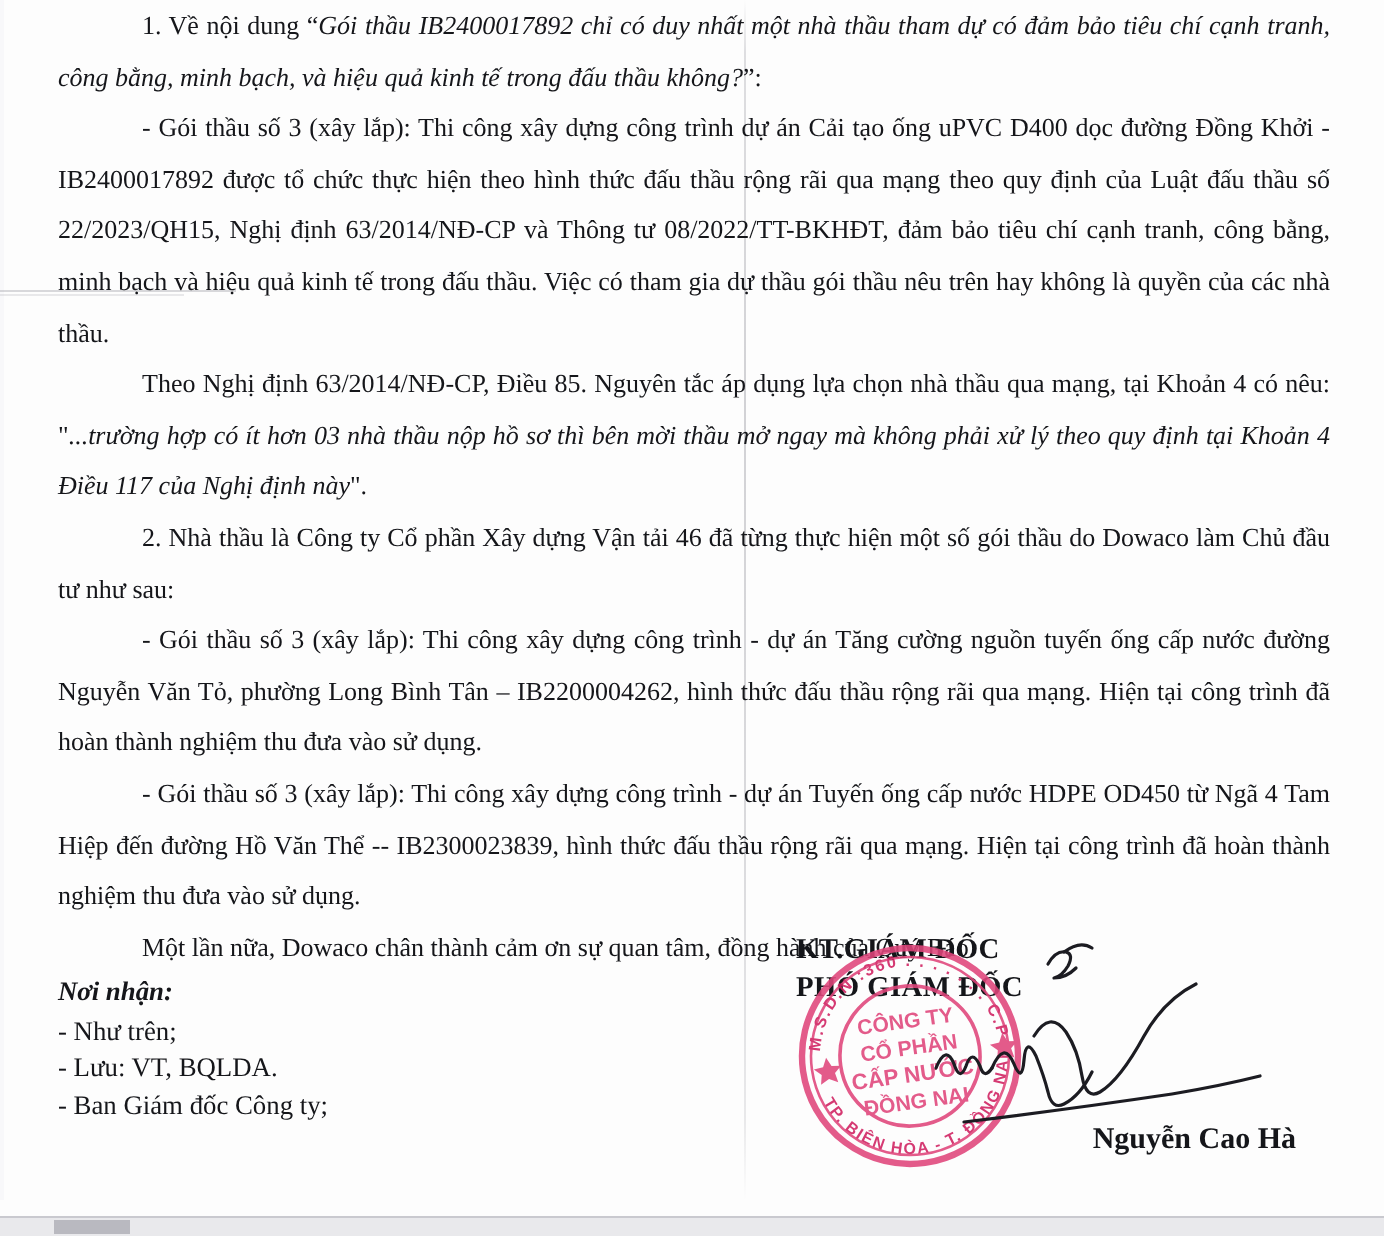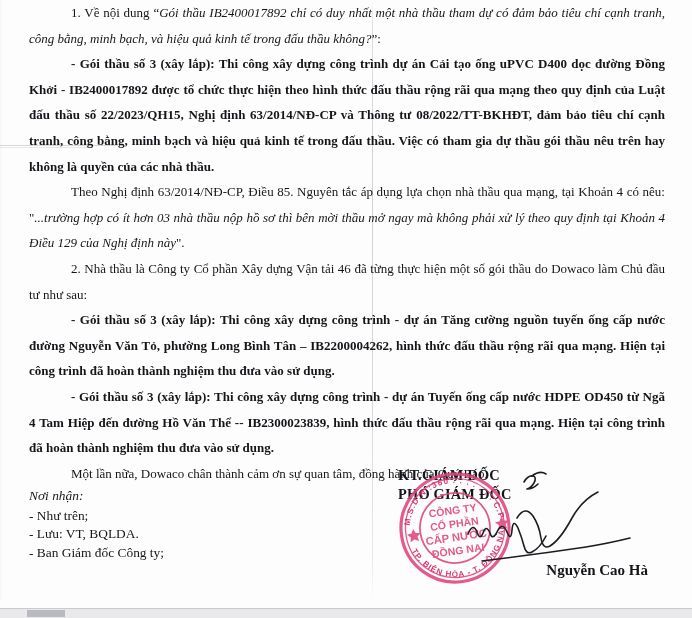--- a/index.html
+++ b/index.html
@@ -84,35 +84,34 @@
     text-align: justify;
     text-justify: inter-word;
   }
   p.para {
     margin: 0;
     text-indent: 42px;
     text-align: justify;
   }
   p.para.dash {
     text-indent: 42px;
-    font-weight: bold;
   }
   .it { font-style: italic; }
 
   
   .recipients {
     position: absolute;
     left: 29px;
     top: 487px;
     font-size: 13.4px;
     line-height: 18.6px;
   }
   .recipients .rec-title {
     font-style: italic;
-    font-weight: normal;
+    font-weight: bold;
     font-size: 13.4px;
     margin-bottom: 1px;
   }
   .recipients .rec-line { white-space: nowrap; }
 
   .sign-block {
     position: absolute;
     left: 398px;
     top: 466px;
     width: 250px;
@@ -163,21 +162,21 @@
   <div class="fold-vertical"></div>
   <div class="fold-horizontal"></div>
   <div class="fold-horizontal b"></div>
 
   <div class="doc-body">
 
     <p class="para" id="p1"><span>1. Về nội dung “</span><span class="it">Gói thầu IB2400017892 chỉ có duy nhất một nhà thầu tham dự có đảm bảo tiêu chí cạnh tranh, công bằng, minh bạch, và hiệu quả kinh tế trong đấu thầu không?</span><span>”:</span></p>
 
     <p class="para dash">- Gói thầu số 3 (xây lắp): Thi công xây dựng công trình dự án Cải tạo ống uPVC D400 dọc đường Đồng Khởi - IB2400017892 được tổ chức thực hiện theo hình thức đấu thầu rộng rãi qua mạng theo quy định của Luật đấu thầu số 22/2023/QH15, Nghị định 63/2014/NĐ-CP và Thông tư 08/2022/TT-BKHĐT, đảm bảo tiêu chí cạnh tranh, công bằng, minh bạch và hiệu quả kinh tế trong đấu thầu. Việc có tham gia dự thầu gói thầu nêu trên hay không là quyền của các nhà thầu.</p>
 
-    <p class="para" id="p3"><span>Theo Nghị định 63/2014/NĐ-CP, Điều 85. Nguyên tắc áp dụng lựa chọn nhà thầu qua mạng, tại Khoản 4 có nêu: "</span><span class="it">...trường hợp có ít hơn 03 nhà thầu nộp hồ sơ thì bên mời thầu mở ngay mà không phải xử lý theo quy định tại Khoản 4 Điều 129 của Nghị định này</span><span>".</span></p>
+    <p class="para" id="p3"><span>Theo Nghị định 63/2014/NĐ-CP, Điều 85. Nguyên tắc áp dụng lựa chọn nhà thầu qua mạng, tại Khoản 4 có nêu: "</span><span class="it">...trường hợp có ít hơn 03 nhà thầu nộp hồ sơ thì bên mời thầu mở ngay mà không phải xử lý theo quy định tại Khoản 4 Điều 117 của Nghị định này</span><span>".</span></p>
 
     <p class="para">2. Nhà thầu là Công ty Cổ phần Xây dựng Vận tải 46 đã từng thực hiện một số gói thầu do Dowaco làm Chủ đầu tư như sau:</p>
 
     <p class="para dash">- Gói thầu số 3 (xây lắp): Thi công xây dựng công trình - dự án Tăng cường nguồn tuyến ống cấp nước đường Nguyễn Văn Tỏ, phường Long Bình Tân – IB2200004262, hình thức đấu thầu rộng rãi qua mạng. Hiện tại công trình đã hoàn thành nghiệm thu đưa vào sử dụng.</p>
 
     <p class="para dash">- Gói thầu số 3 (xây lắp): Thi công xây dựng công trình - dự án Tuyến ống cấp nước HDPE OD450 từ Ngã 4 Tam Hiệp đến đường Hồ Văn Thể -- IB2300023839, hình thức đấu thầu rộng rãi qua mạng. Hiện tại công trình đã hoàn thành nghiệm thu đưa vào sử dụng.</p>
 
     <p class="para">Một lần nữa, Dowaco chân thành cảm ơn sự quan tâm, đồng hành của Quý Báo.</p>
 
   </div>

